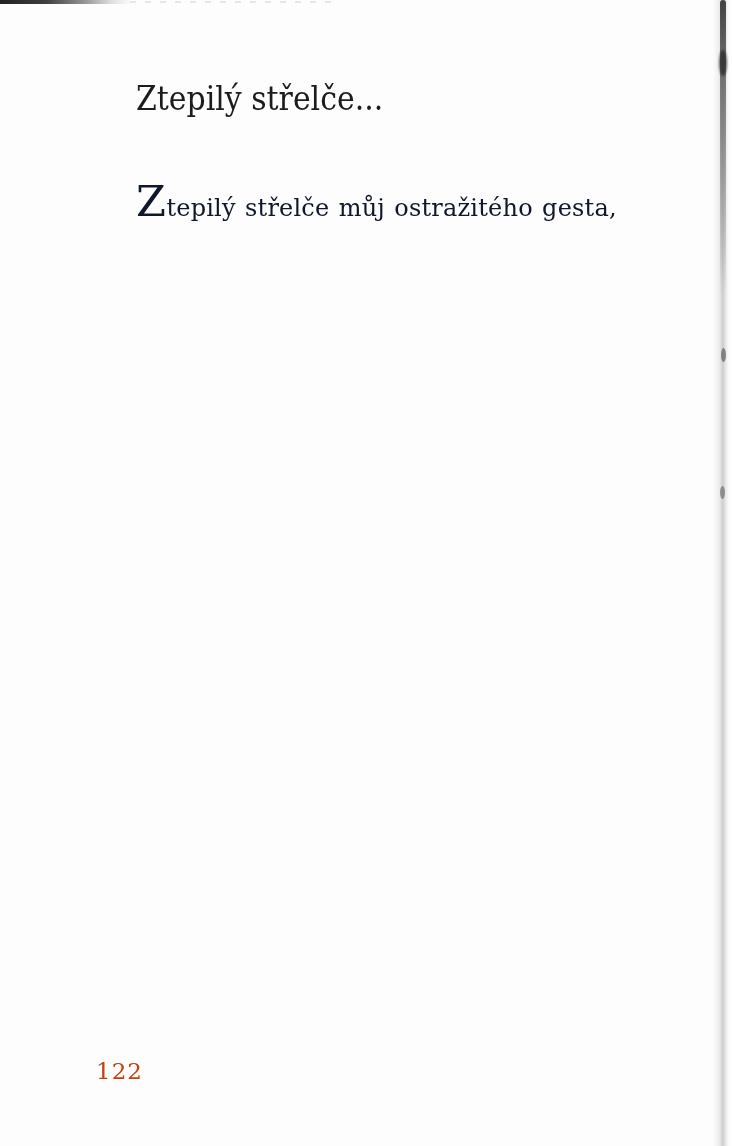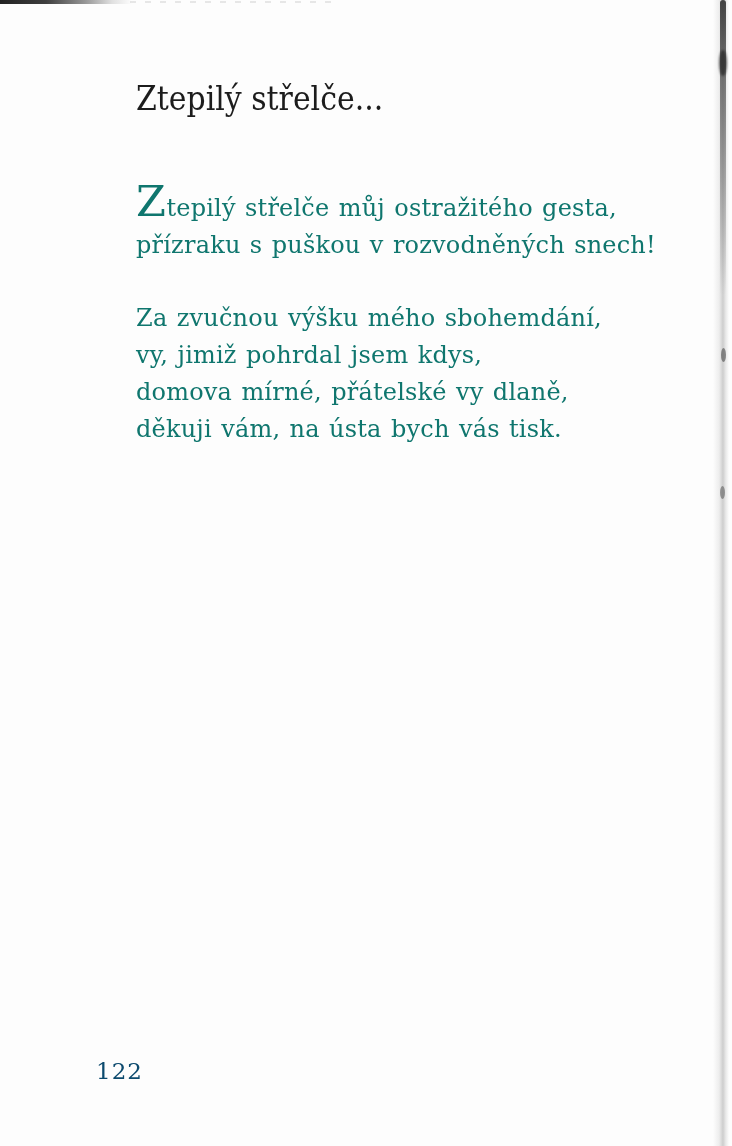--- a/index.html
+++ b/index.html
@@ -33,41 +33,41 @@
   }
 
   .poem {
     position: absolute;
     left: 136px;
     top: 190px;
     font-size: 24px;
     line-height: 37px;
     letter-spacing: 0.2px;
     word-spacing: 1.5px;
-    color: #0f766e;
+    color: #0f172a;
   }
   .stanza { margin: 0 0 36px 0; }
   .line {
     margin: 0;
     white-space: nowrap;
   }
   .initial {
     font-size: 43px;
     line-height: 0;
     letter-spacing: 0.5px;
   }
 
   .page-number {
     position: absolute;
     left: 96px;
     top: 1056px;
     font-size: 23px;
     line-height: 30px;
     letter-spacing: 1px;
-    color: #0c4a6e;
+    color: #c2410c;
   }
 
   
   .scan-top-strip {
     position: absolute;
     top: 0;
     left: 0;
     width: 132px;
     height: 4px;
     background: linear-gradient(to right,
@@ -154,25 +154,18 @@
 <div class="scan-right-dark-top"></div>
 <div class="scan-right-blob"></div>
 <div class="scan-right-fleck-1"></div>
 <div class="scan-right-fleck-2"></div>
 
 <h1 class="title">Ztepilý střelče...</h1>
 
 <div class="poem">
   <div class="stanza">
     <p class="line"><span class="initial">Z</span><span>tepilý střelče můj ostražitého gesta,</span></p>
-    <p class="line">přízraku s puškou v rozvodněných snech!</p>
   </div>
   <div class="stanza">
-  </div>
-  <div class="stanza">
-    <p class="line">Za zvučnou výšku mého sbohemdání,</p>
-    <p class="line">vy, jimiž pohrdal jsem kdys,</p>
-    <p class="line">domova mírné, přátelské vy dlaně,</p>
-    <p class="line">děkuji vám, na ústa bych vás tisk.</p>
   </div>
 </div>
 
 <div class="page-number">122</div>
 
 </body></html>

